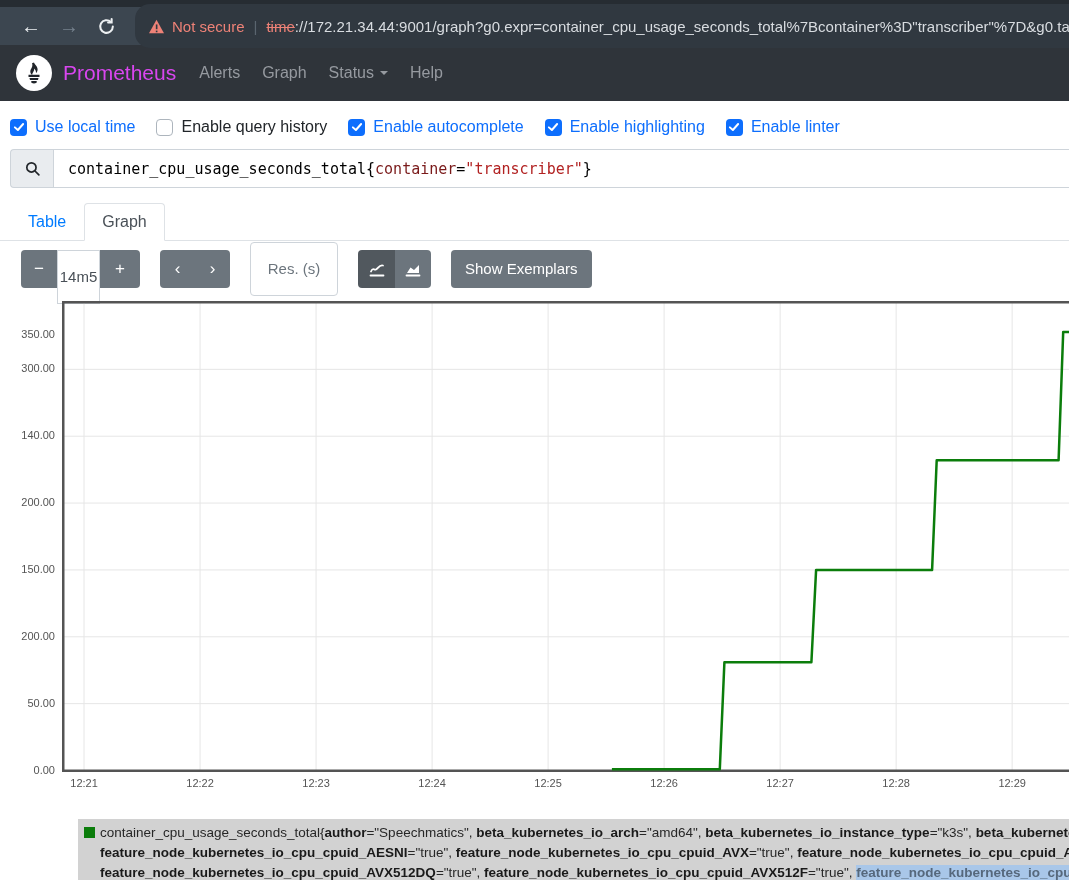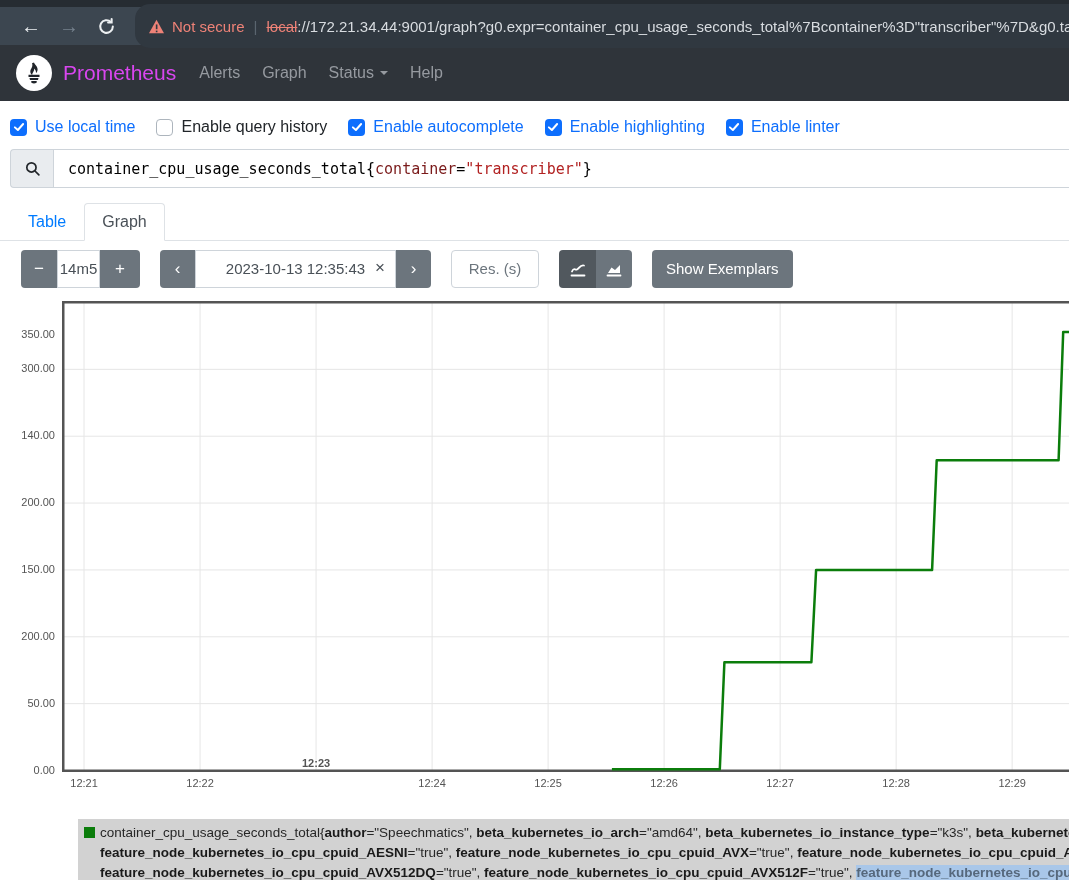--- a/index.html
+++ b/index.html
@@ -58,21 +58,21 @@
                 border-radius:4px 4px 0 0; }
 
   
   .controls { display:flex; align-items:center; padding:8px 0 0 21px; height:47px; }
   .btn { background:#6c757d; color:#fff; border:none; font-size:17px; height:38px;
          display:flex; align-items:center; justify-content:center; cursor:pointer; }
   .btn.active-dark { background:#51585e; }
   .grp { display:flex; height:38px; }
   .grp .first { border-radius:4px 0 0 4px; }
   .grp .last { border-radius:0 4px 4px 0; }
-  .txt-input { border:1px solid #ced4da; background:#fff; height:38px; font-size:15px; color:#495057;
+  .txt-input { border:1px solid #ced4da; background:#fff; height:54px; font-size:15px; color:#495057;
                display:flex; align-items:center; justify-content:center; overflow:hidden; }
   .range-input { width:43px; }
   .time-input { width:201px; position:relative; }
   .time-clear { position:absolute; right:10px; top:7px; color:#495057; font-size:17px; cursor:pointer; }
   .res-input { width:88px; border-radius:4px; margin-left:20px; color:#6c757d; }
   .ml20 { margin-left:20px; }
   .btn-exemplars { border-radius:4px; font-size:15px; padding:0 14px; margin-left:20px; }
   .w36{width:36px;} .w40{width:40px;} .w35{width:35px;} .w37{width:37px;}
 
   
@@ -105,21 +105,21 @@
       </svg>
     </span>
     <div class="url-pill">
       <svg class="warn-svg" width="17" height="15" viewBox="0 0 24 22">
         <path d="M12 1 L23 21 H1 Z" fill="#ee8277"></path>
         <rect x="11" y="8" width="2.4" height="7" fill="#303840"></rect>
         <rect x="11" y="17" width="2.4" height="2.4" fill="#303840"></rect>
       </svg>
       <span class="notsecure">Not secure</span>
       <span class="url-divider">|</span>
-      <span class="url-https">local</span>
+      <span class="url-https">time</span>
         <span class="url-rest">://172.21.34.44:9001/graph?g0.expr=container_cpu_usage_seconds_total%7Bcontainer%3D"transcriber"%7D&amp;g0.tab=0&amp;g0.stack</span>
     </div>
   </div>
 </div>
 
 <div class="pnav">
   <div class="logo-circle">
     <svg width="24" height="24" viewBox="0 0 24 24">
       <path fill="#20242a" d="M12 1.5c1 2.5 3.6 3.9 3.6 7 0 1.6-.7 2.8-1.6 3.6.2-1.9-.6-3.4-1.9-4.5.2 1.9-.4 2.7-1.1 3.8-.5.8-.9 1.6-.8 2.7-.8-.5-1.9-1.8-1.9-3.6 0-2.1 1.4-3 1.9-5 .3-1.2.2-2.6-.2-3.5.9.3 1.6-.3 2-.5z"></path>
       <path fill="#20242a" d="M6.5 13.8h11v2.2h-11zM7.5 17h9l-.5 2h-8zM9.3 20h5.4v1.3c0 .6-1 1.2-2.7 1.2s-2.7-.6-2.7-1.2z"></path>
@@ -195,24 +195,20 @@
   </div>
 
 <div class="controls">
   <div class="grp">
     <button class="btn first w36">−</button>
     <div class="txt-input range-input">14m5</div>
     <button class="btn last w40">+</button>
   </div>
   <div class="grp ml20">
     <button class="btn first w35">‹</button>
-    <div class="txt-input time-input">
-        <span>2023-10-13 12:35:43</span>
-        <span class="time-clear">×</span>
-      </div>
     <button class="btn last w35">›</button>
   </div>
   <div class="txt-input res-input">Res. (s)</div>
   <div class="grp ml20">
     <button class="btn first w37 active-dark">
       <svg width="16" height="16" viewBox="0 0 16 16" fill="none" stroke="#fff" stroke-width="1.8" stroke-linecap="round">
         <path d="M1.5 14.5 H14.5"></path>
         <path d="M2 10.5 C4 6 5 9.5 7 8.5 C9.5 7.2 10 3.5 14 4.5"></path>
       </svg>
     </button>
@@ -249,21 +245,21 @@
 <div class="ylab" style="top: 470.5px;">0.00</div>
     <div class="ylab" style="top: 403.643px;">50.00</div>
     <div class="ylab" style="top: 336.786px;">200.00</div>
     <div class="ylab" style="top: 269.929px;">150.00</div>
     <div class="ylab" style="top: 203.071px;">200.00</div>
     <div class="ylab" style="top: 136.214px;">140.00</div>
     <div class="ylab" style="top: 69.3571px;">300.00</div>
     <div class="ylab" style="top: 2.5px; margin-top: 32px;">350.00</div>
     <div class="xlab" style="left: 49.0426px; top: 484px;">12:21</div>
     <div class="xlab" style="left: 165.056px; top: 484px;">12:22</div>
-    <div class="xlab" style="left: 281.07px; top: 464px; font-weight: bold;">12:23</div>
+    <div class="xlab" style="left: 281.07px; top: 484px;">12:23</div>
     <div class="xlab" style="left: 397.084px; top: 484px;">12:24</div>
     <div class="xlab" style="left: 513.098px; top: 484px;">12:25</div>
     <div class="xlab" style="left: 629.112px; top: 484px;">12:26</div>
     <div class="xlab" style="left: 745.126px; top: 484px;">12:27</div>
     <div class="xlab" style="left: 861.139px; top: 484px;">12:28</div>
     <div class="xlab" style="left: 977.153px; top: 484px;">12:29</div>
   </div>
 
 <div class="legend" style="background: rgb(210, 210, 210);">
     <div class="lg-line"><span class="swatch" style="background: rgb(11, 125, 11);"></span><span class="">container_cpu_usage_seconds_total{</span><span class="lg-b">author</span><span class="">="Speechmatics", </span><span class="lg-b">beta_kubernetes_io_arch</span><span class="">="amd64", </span><span class="lg-b">beta_kubernetes_io_instance_type</span><span class="">="k3s", </span><span class="lg-b">beta_kubernetes_io_os</span></div>

